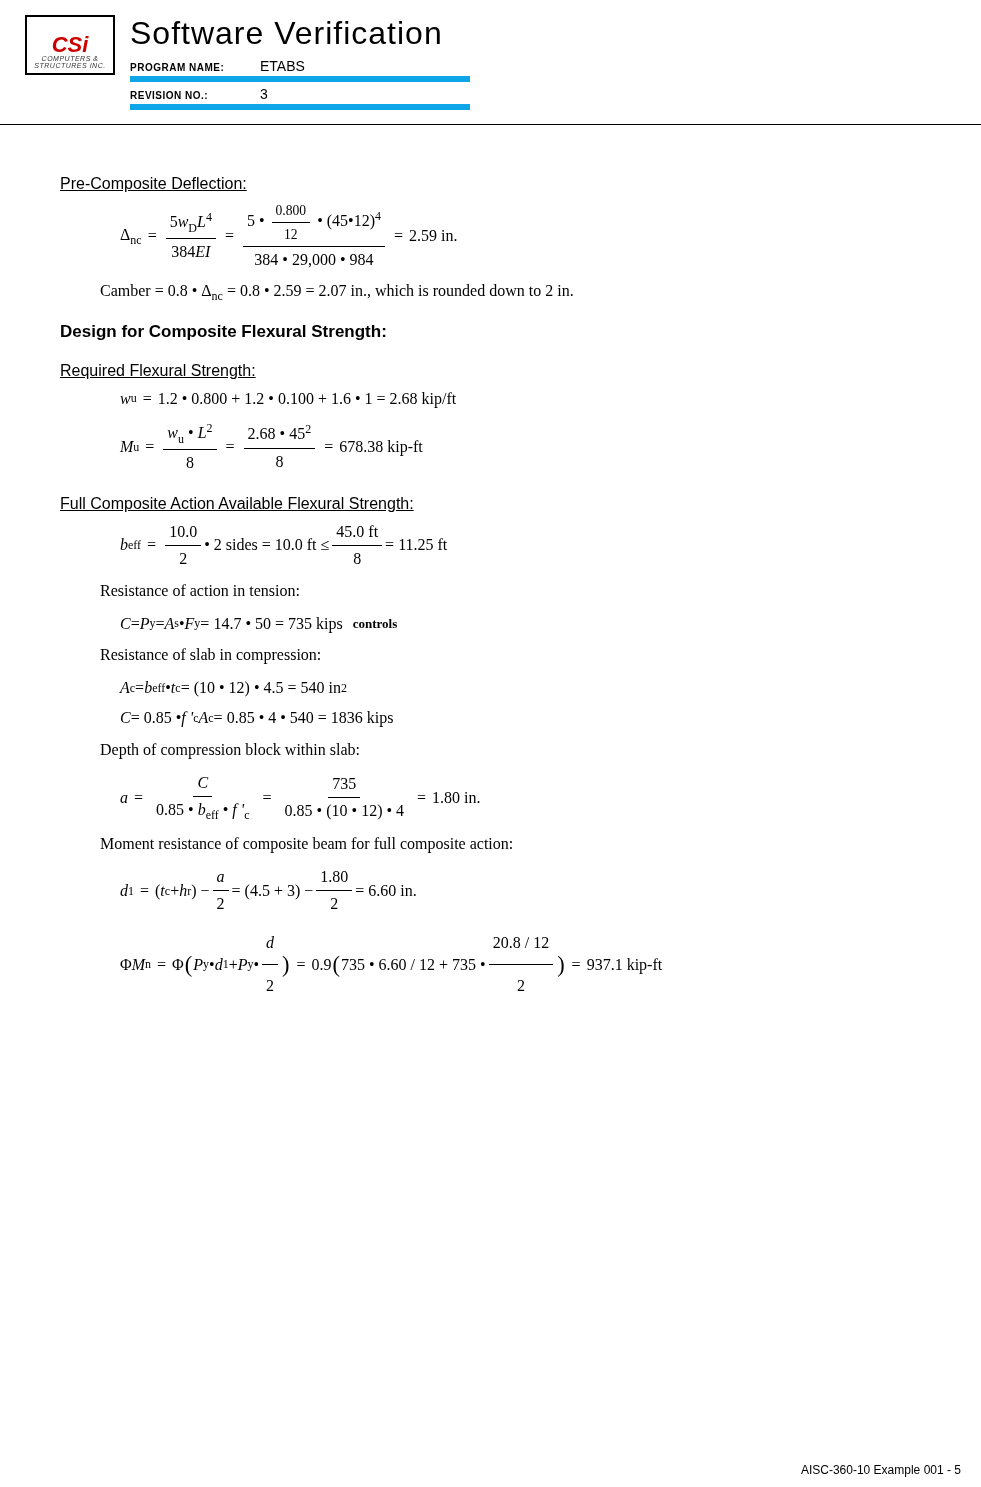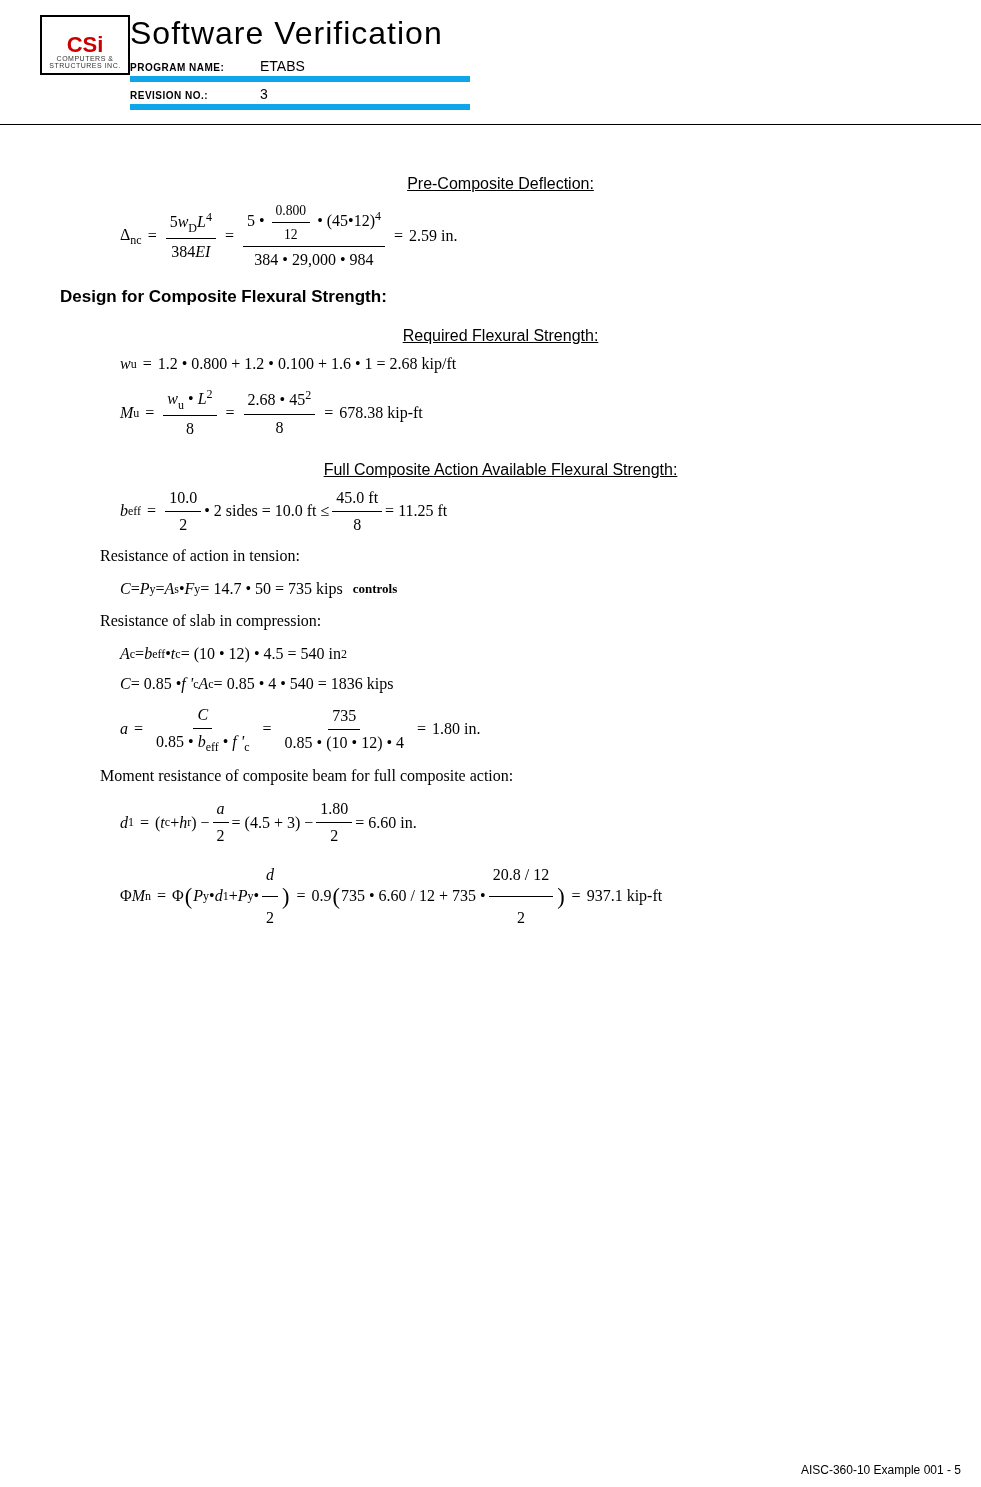--- a/index.html
+++ b/index.html
@@ -19,21 +19,22 @@
       flex-direction: row;
       align-items: flex-start;
       padding: 10px 20px 10px 10px;
       border-bottom: 1px solid #000;
     }
     .logo-area {
       width: 120px;
       height: 70px;
       display: flex;
       align-items: center;
-      justify-content: flex-end;
+      justify-content: center;
+      font-style: italic;
     }
     .logo-box {
       border: 2px solid #000;
       width: 90px;
       height: 60px;
       display: flex;
       align-items: center;
       justify-content: center;
       font-family: Arial, sans-serif;
       font-weight: bold;
@@ -99,21 +100,20 @@
       padding: 20px 40px 60px 60px;
     }
 
     .section-title {
       font-family: Arial, sans-serif;
       font-size: 16px;
       text-decoration: underline;
       font-weight: normal;
       margin-top: 20px;
       margin-bottom: 8px;
-      text-align: center;
     }
     .section-title-bold {
       font-family: Arial, sans-serif;
       font-size: 17px;
       font-weight: bold;
       margin-top: 14px;
       margin-bottom: 8px;
     }
 
     .paragraph {
@@ -217,20 +217,23 @@
             <span class="den">12</span>
           </span>
           • (45•12)<sup>4</sup>
         </span>
         <span class="den">384 • 29,000 • 984</span>
       </span>
       <span class="eq-symbol">=</span>
       <span>2.59 in.</span>
     </div>
 
+    <div class="paragraph indent1">
+      Camber = 0.8 • Δ<sub>nc</sub> = 0.8 • 2.59 = 2.07 in., which is rounded down to 2 in.
+    </div>
   </div>
 
   <div style="margin-top:16px;">
     <div class="section-title-bold">Design for Composite Flexural Strength:</div>
 
     <div class="section-title">Required Flexural Strength:</div>
 
     <div class="math-equation">
       <i>w</i><sub>u</sub>
       <span class="eq-symbol">=</span>
@@ -287,20 +290,23 @@
     </div>
 
     <div class="math-equation">
       <i>A</i><sub>c</sub> = <i>b</i><sub>eff</sub> • <i>t</i><sub>c</sub> = (10 • 12) • 4.5 = 540 in<sup>2</sup>
     </div>
 
     <div class="math-equation">
       <i>C</i> = 0.85 • <i>f '</i><sub>c</sub> <i>A</i><sub>c</sub> = 0.85 • 4 • 540 = 1836 kips
     </div>
 
+    <div class="paragraph indent1">
+      Depth of compression block within slab:
+    </div>
 
     <div class="math-equation">
       <i>a</i>
       <span class="eq-symbol">=</span>
       <span class="big-frac">
         <span class="num"><i>C</i></span>
         <span class="den">0.85 • <i>b</i><sub>eff</sub> • <i>f '</i><sub>c</sub></span>
       </span>
       <span class="eq-symbol">=</span>
       <span class="big-frac">

